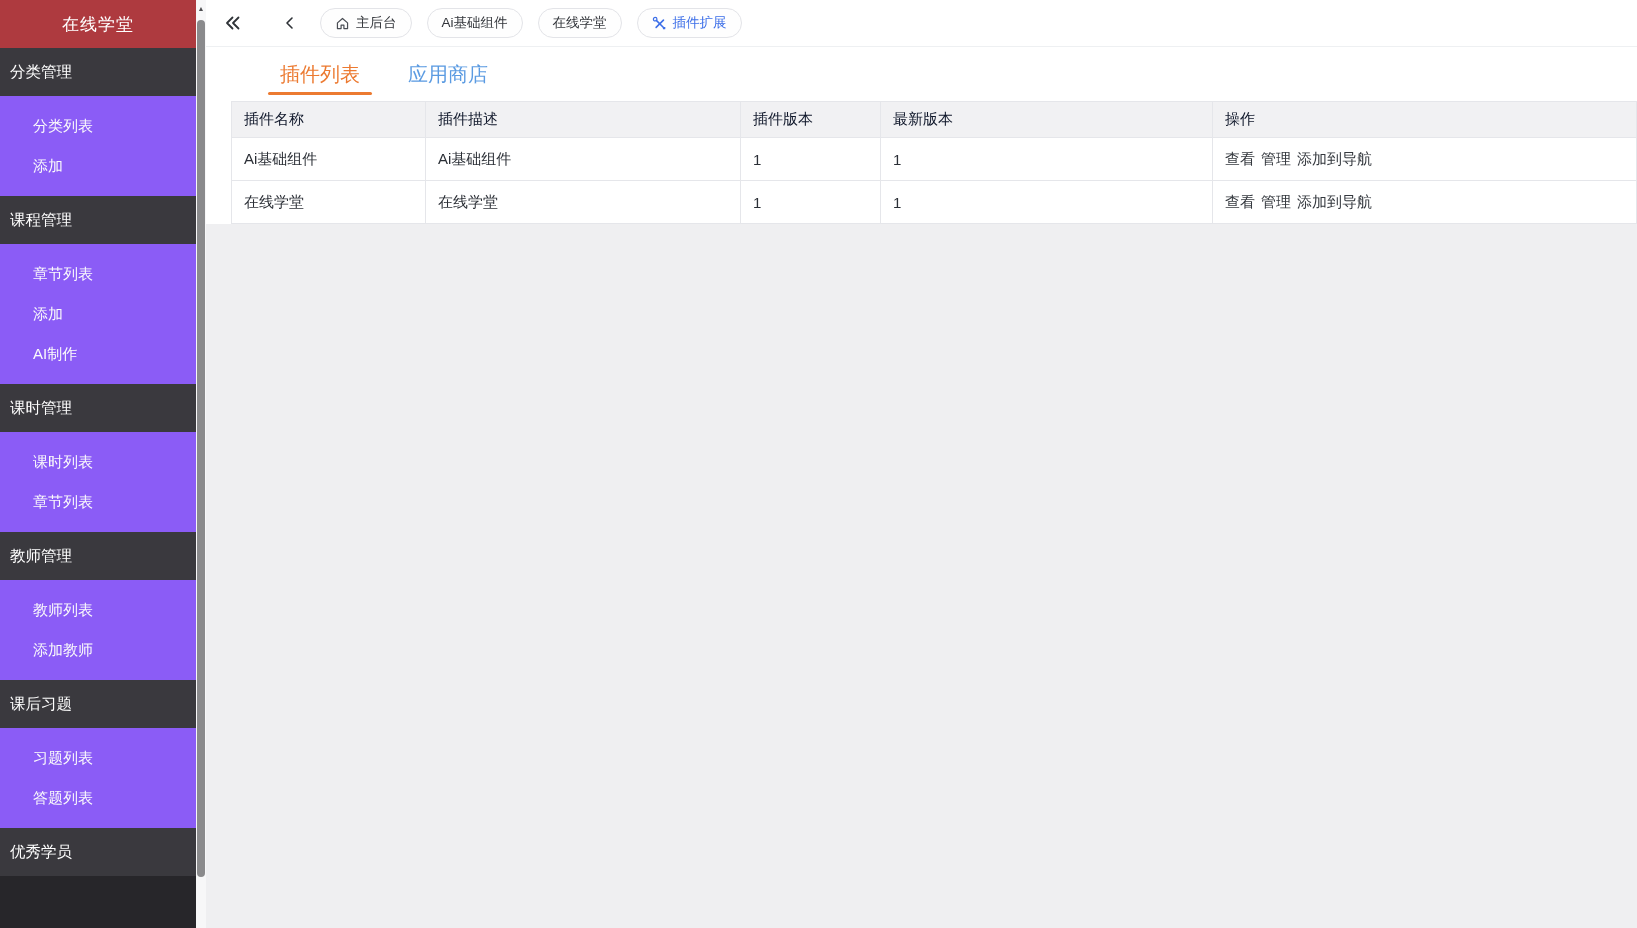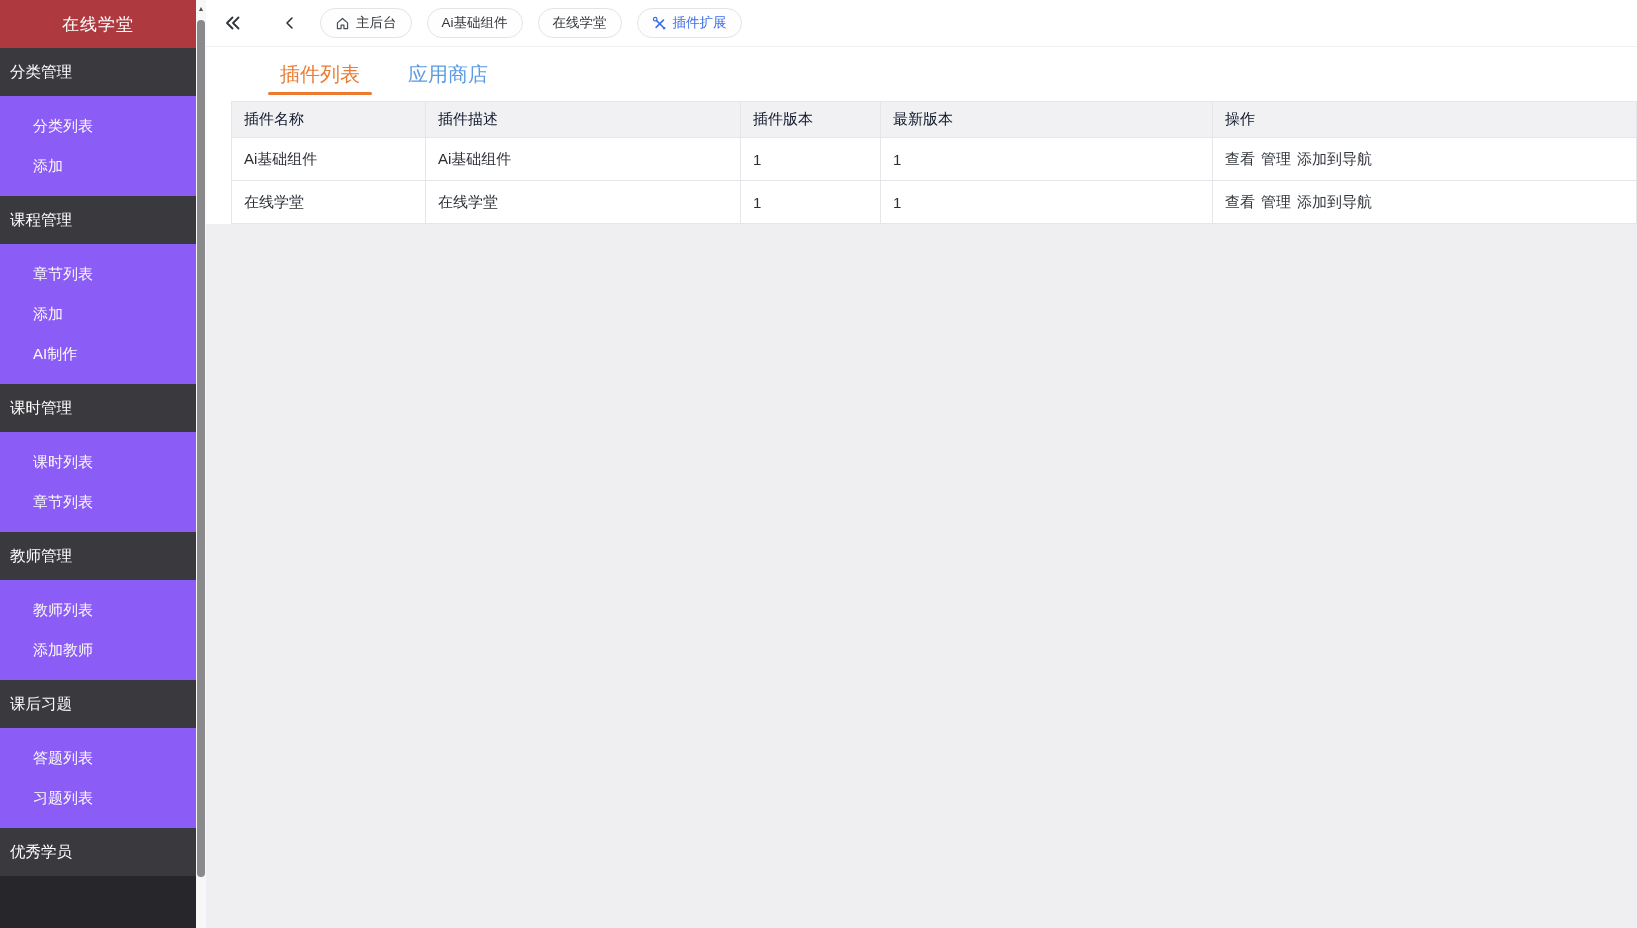--- a/index.html
+++ b/index.html
@@ -78,22 +78,22 @@
         <div class="sb-item">课时列表</div>
         <div class="sb-item">章节列表</div>
       </div>
       <div class="group-band">教师管理</div>
       <div class="group-block">
         <div class="sb-item">教师列表</div>
         <div class="sb-item">添加教师</div>
       </div>
       <div class="group-band">课后习题</div>
       <div class="group-block">
+        <div class="sb-item">习题列表</div>
         <div class="sb-item">答题列表</div>
-        <div class="sb-item">习题列表</div>
       </div>
       <div class="group-band">优秀学员</div>
     </div>
 </aside>
 
 <div class="sb-scrollbar">
   <div class="sb-scroll-up">▲</div>
   <div class="sb-thumb"></div>
 </div>
 

